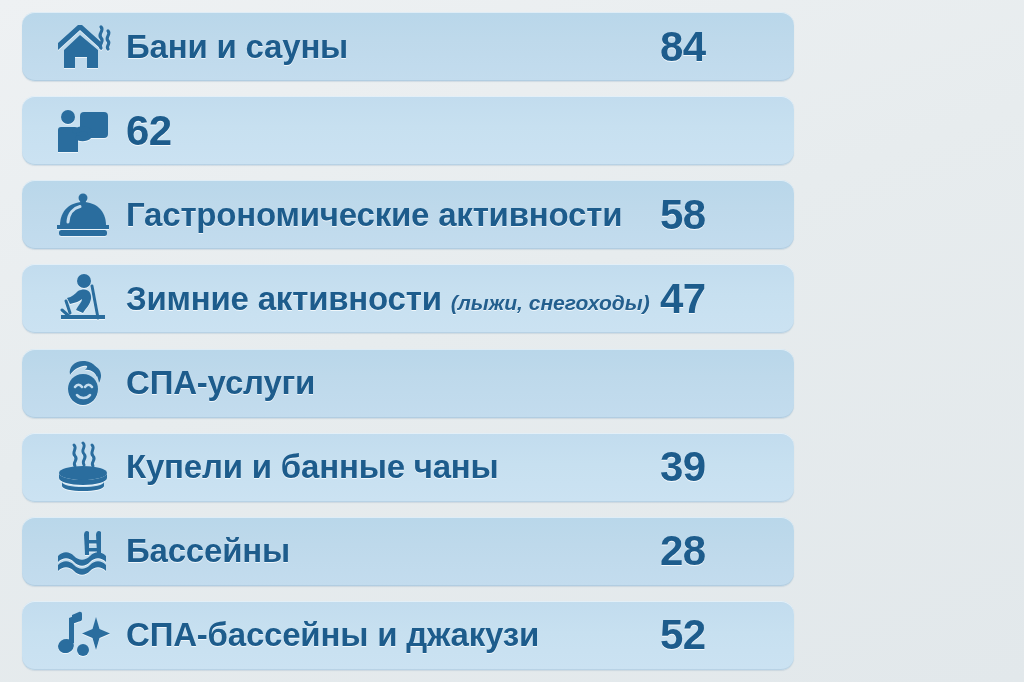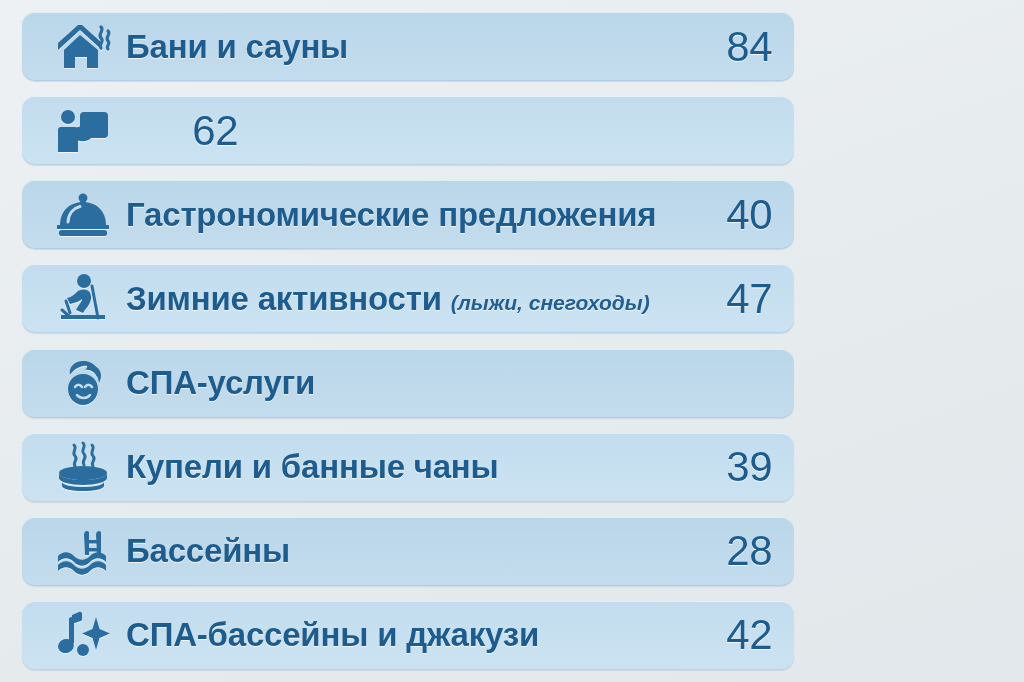--- a/index.html
+++ b/index.html
@@ -77,23 +77,22 @@
     font-size: 21px;
     font-weight: bold;
     color: #235f8e;
     text-shadow: 0 1px 0 rgba(255,255,255,0.65);
     font-style: italic;
   }
 
   .value-cell {
     width: 112px;
     min-width: 112px;
-    text-align: right;
     font-size: 42px;
-    font-weight: normal;
+    font-weight: bold;
     color: #1d5c8c;
     letter-spacing: -0.5px;
     text-shadow: 0 1px 0 rgba(255,255,255,0.78);
   }
 </style>
 </head>
 <body>
 
 <div id="board">
 
@@ -130,24 +129,24 @@
     <div class="icon-cell">
       <svg width="58" height="52" viewBox="0 0 58 52" aria-hidden="true">
         <circle class="ico" cx="29" cy="9" r="4.5"></circle>
         <path class="ico" d="M6 36 C6 22, 16 13, 29 13 C42 13, 52 22, 52 36 Z"></path>
         <rect class="ico" x="3" y="36" width="52" height="4"></rect>
         <rect class="ico" x="5" y="41" width="48" height="6" rx="2.5"></rect>
         <path d="M14 33 C14.5 24, 20 19, 26 17.5" fill="none" stroke="#c3dcee" stroke-width="3" stroke-linecap="round"></path>
       </svg>
     </div>
     <div class="label-cell">
-      <span class="label-main">Гастрономические предложения</span>
-      <span class="label-sub"></span>
-    </div>
-    <div class="value-cell">40</div>
+      <span class="label-main">Гастрономические активности</span>
+      <span class="label-sub"></span>
+    </div>
+    <div class="value-cell">58</div>
   </div>
 
   <div class="row alt">
     <div class="icon-cell">
       <svg width="58" height="52" viewBox="0 0 58 52" aria-hidden="true">
         <circle class="ico" cx="30" cy="8" r="7"></circle>
         <path class="ico" d="M24 18 C32 14, 38 18, 37 26 C36 32, 32 35, 29 40 L22 37 C25 31, 28 29, 28 26 C26 28, 21 30, 16 31 L13 25 C18 24, 21 21, 24 18 Z"></path>
         <path class="ico" d="M38 13 L44 45" fill="none" stroke="#2a6d9e" stroke-width="3" stroke-linecap="round"></path>
         <path class="ico" d="M12 28 L16 40" fill="none" stroke="#2a6d9e" stroke-width="3" stroke-linecap="round"></path>
         <path class="ico" d="M7 42 L51 42 L51 46 L7 46 Z"></path>
@@ -221,16 +220,16 @@
         <path class="ico" d="M15 9 L20 7 L20 34 L15 34 Z"></path>
         <ellipse class="ico" cx="12" cy="37" rx="8" ry="7" transform="rotate(-18 12 37)"></ellipse>
         <circle class="ico" cx="29" cy="41" r="6"></circle>
         <path class="ico" d="M42 8 L45.5 20 L56 24.5 L45.5 29 L42 41 L38.5 29 L28 24.5 L38.5 20 Z"></path>
       </svg>
     </div>
     <div class="label-cell">
       <span class="label-main">СПА-бассейны и джакузи</span>
       <span class="label-sub"></span>
     </div>
-    <div class="value-cell">42</div>
+    <div class="value-cell">52</div>
   </div>
 
 </div>
 
 </body></html>

